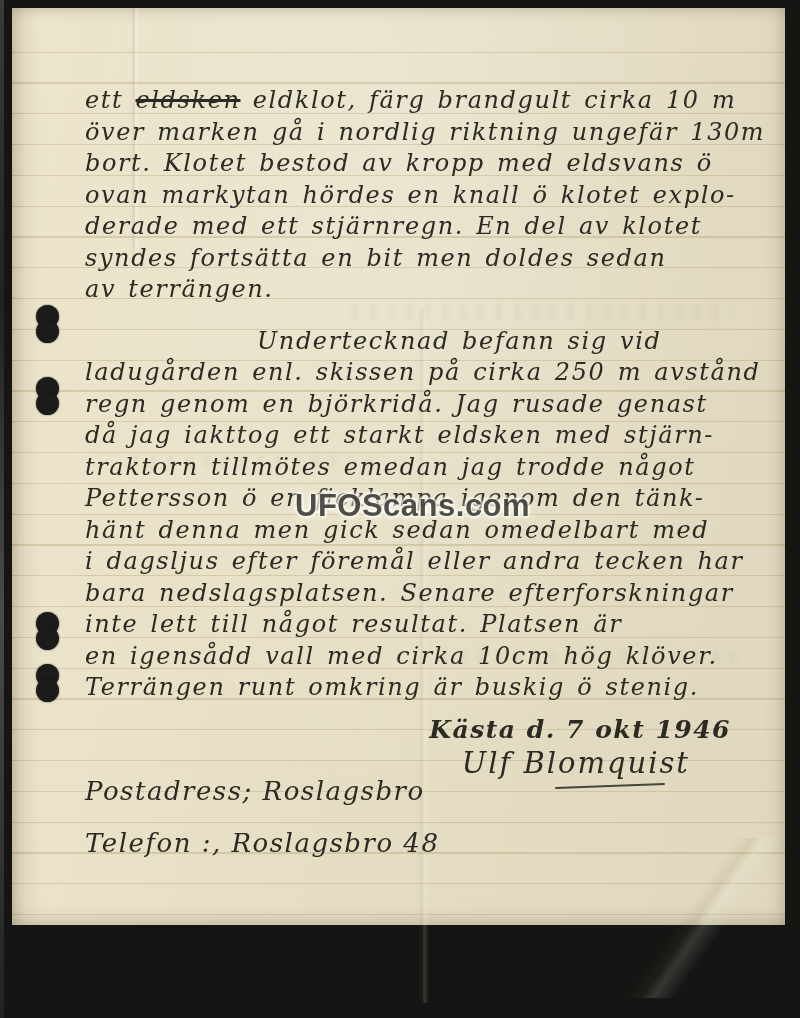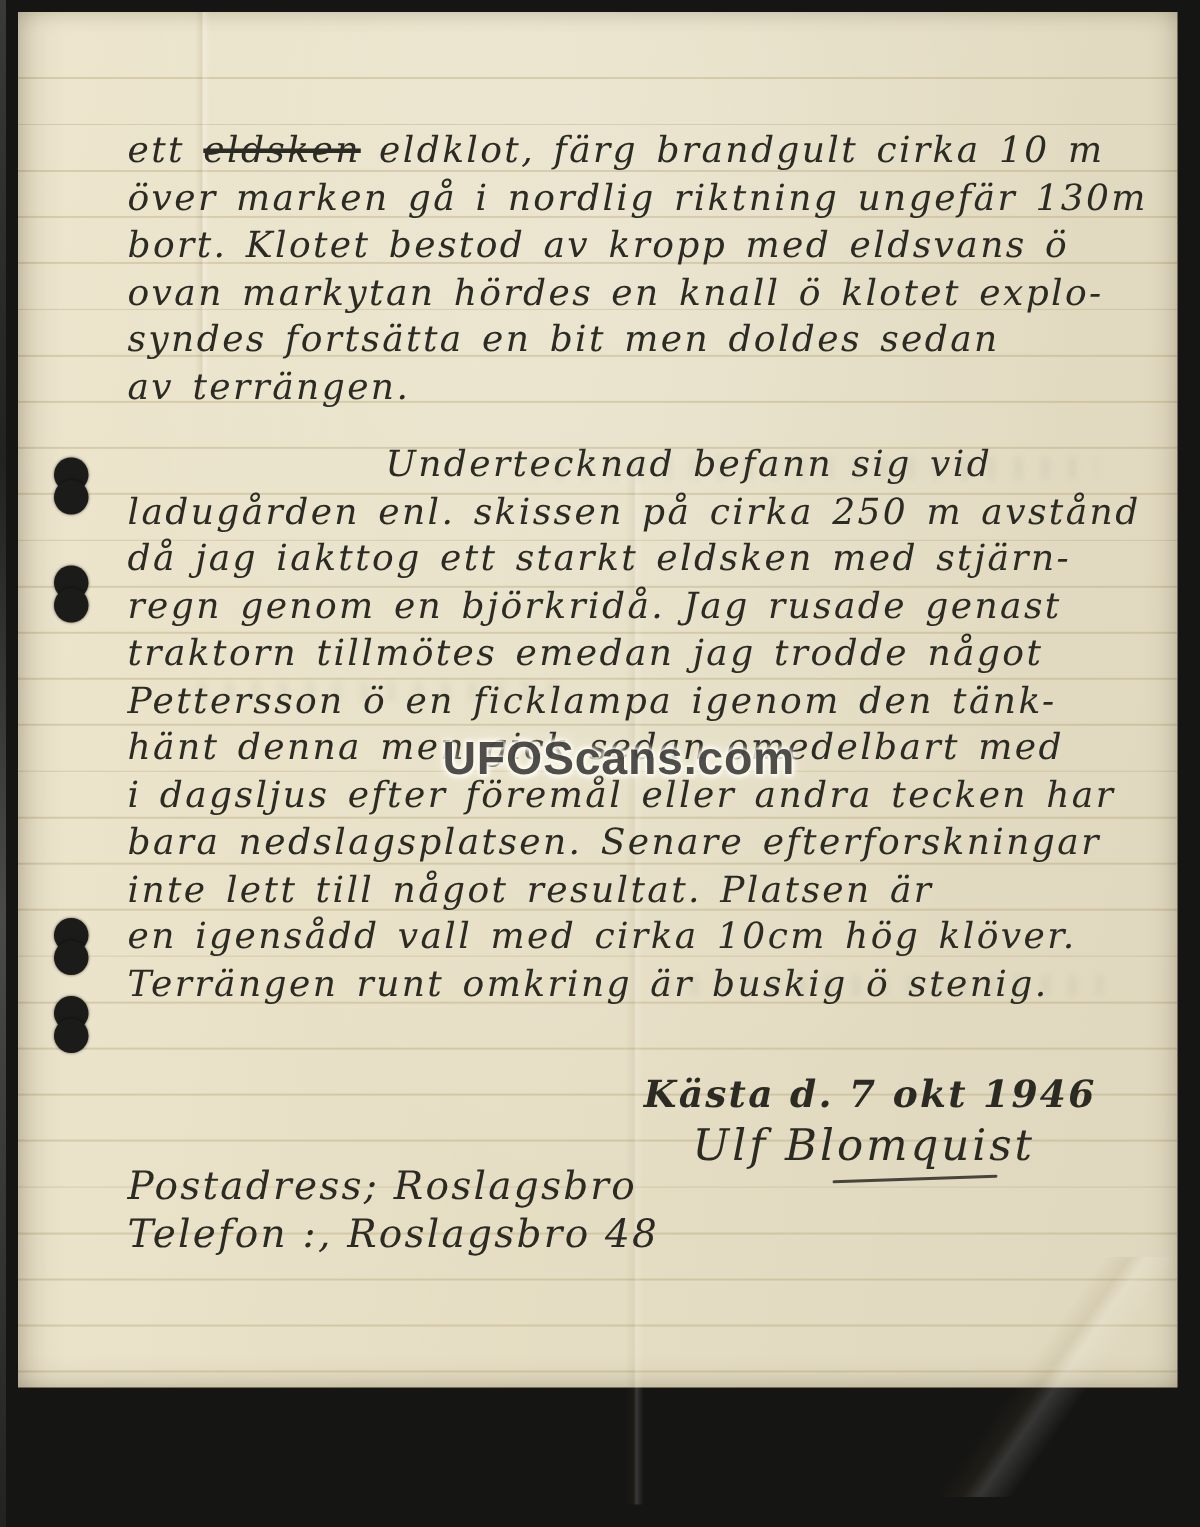--- a/index.html
+++ b/index.html
@@ -107,38 +107,39 @@
     <div class="hole h1"></div>
     <div class="hole h2"></div>
     <div class="hole h3"></div>
     <div class="hole h4"></div>
 
     <div class="hw body-lines" style="color: rgb(43, 42, 35);">
         <div class="hw-line"><span>ett </span><span class="struck">eldsken</span><span> eldklot, färg brandgult cirka 10 m</span></div>
         <div class="hw-line">över marken gå i nordlig riktning ungefär 130m</div>
         <div class="hw-line">bort. Klotet bestod av kropp med eldsvans ö</div>
         <div class="hw-line">ovan markytan hördes en knall ö klotet explo-</div>
+        <div class="hw-line">derade med ett stjärnregn. En del av klotet</div>
         <div class="hw-line">syndes fortsätta en bit men doldes sedan</div>
         <div class="hw-line">av terrängen.</div>
         <div class="hw-line indent">Undertecknad befann sig vid</div>
         <div class="hw-line">ladugården enl. skissen på cirka 250 m avstånd</div>
+        <div class="hw-line">regn genom en björkridå. Jag rusade genast</div>
         <div class="hw-line">då jag iakttog ett starkt eldsken med stjärn-</div>
-        <div class="hw-line">regn genom en björkridå. Jag rusade genast</div>
         <div class="hw-line">traktorn tillmötes emedan jag trodde något</div>
         <div class="hw-line">Pettersson ö en ficklampa igenom den tänk-</div>
         <div class="hw-line">hänt denna men gick sedan omedelbart med</div>
         <div class="hw-line">i dagsljus efter föremål eller andra tecken har</div>
         <div class="hw-line">bara nedslagsplatsen. Senare efterforskningar</div>
         <div class="hw-line">inte lett till något resultat. Platsen är</div>
         <div class="hw-line">en igensådd vall med cirka 10cm hög klöver.</div>
         <div class="hw-line">Terrängen runt omkring är buskig ö stenig.</div>
       </div>
 
     <div class="hw dateline" style="color: rgb(43, 42, 35);">Kästa d. 7 okt 1946</div>
     <div class="hw signature" style="color: rgb(43, 42, 35);">Ulf Blomquist</div>
     <div class="sig-underline"></div>
 
     <div class="hw footer-line f1" style="color: rgb(43, 42, 35);">Postadress; Roslagsbro</div>
-    <div class="hw footer-line f2" style="color: rgb(43, 42, 35);">Telefon :, Roslagsbro 48</div>
+    <div class="hw footer-line f2" style="color: rgb(43, 42, 35); margin-top: 20px;">Telefon :, Roslagsbro 48</div>
 
     <div class="watermark" style="color: rgb(71, 71, 69);">UFOScans.com</div>
   </div>
 </div>
 
 </body></html>

